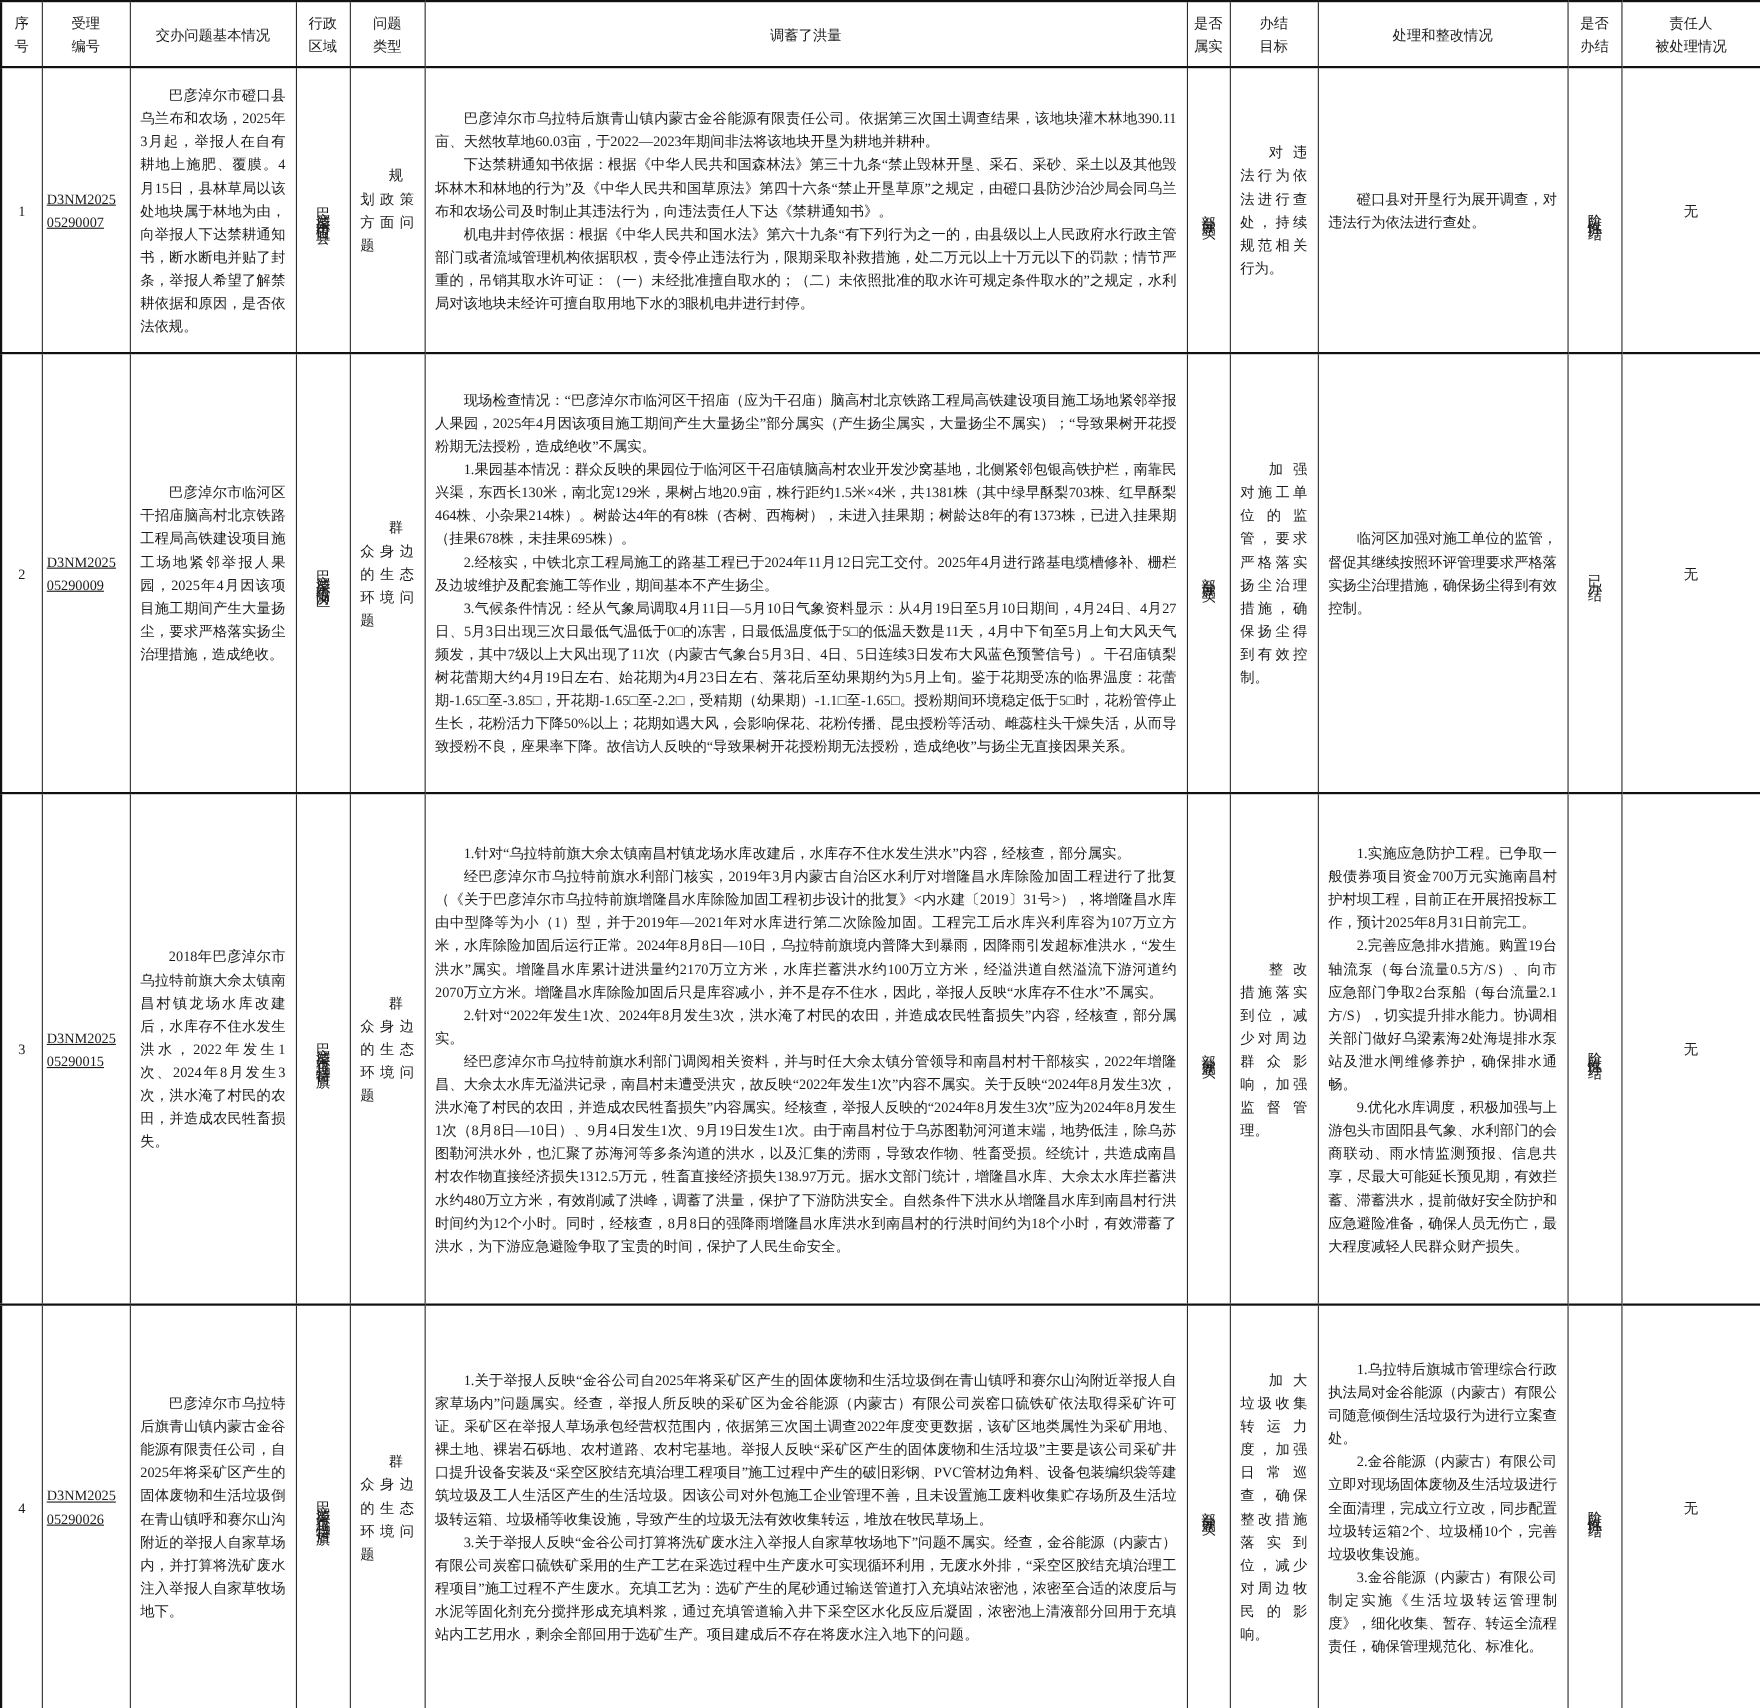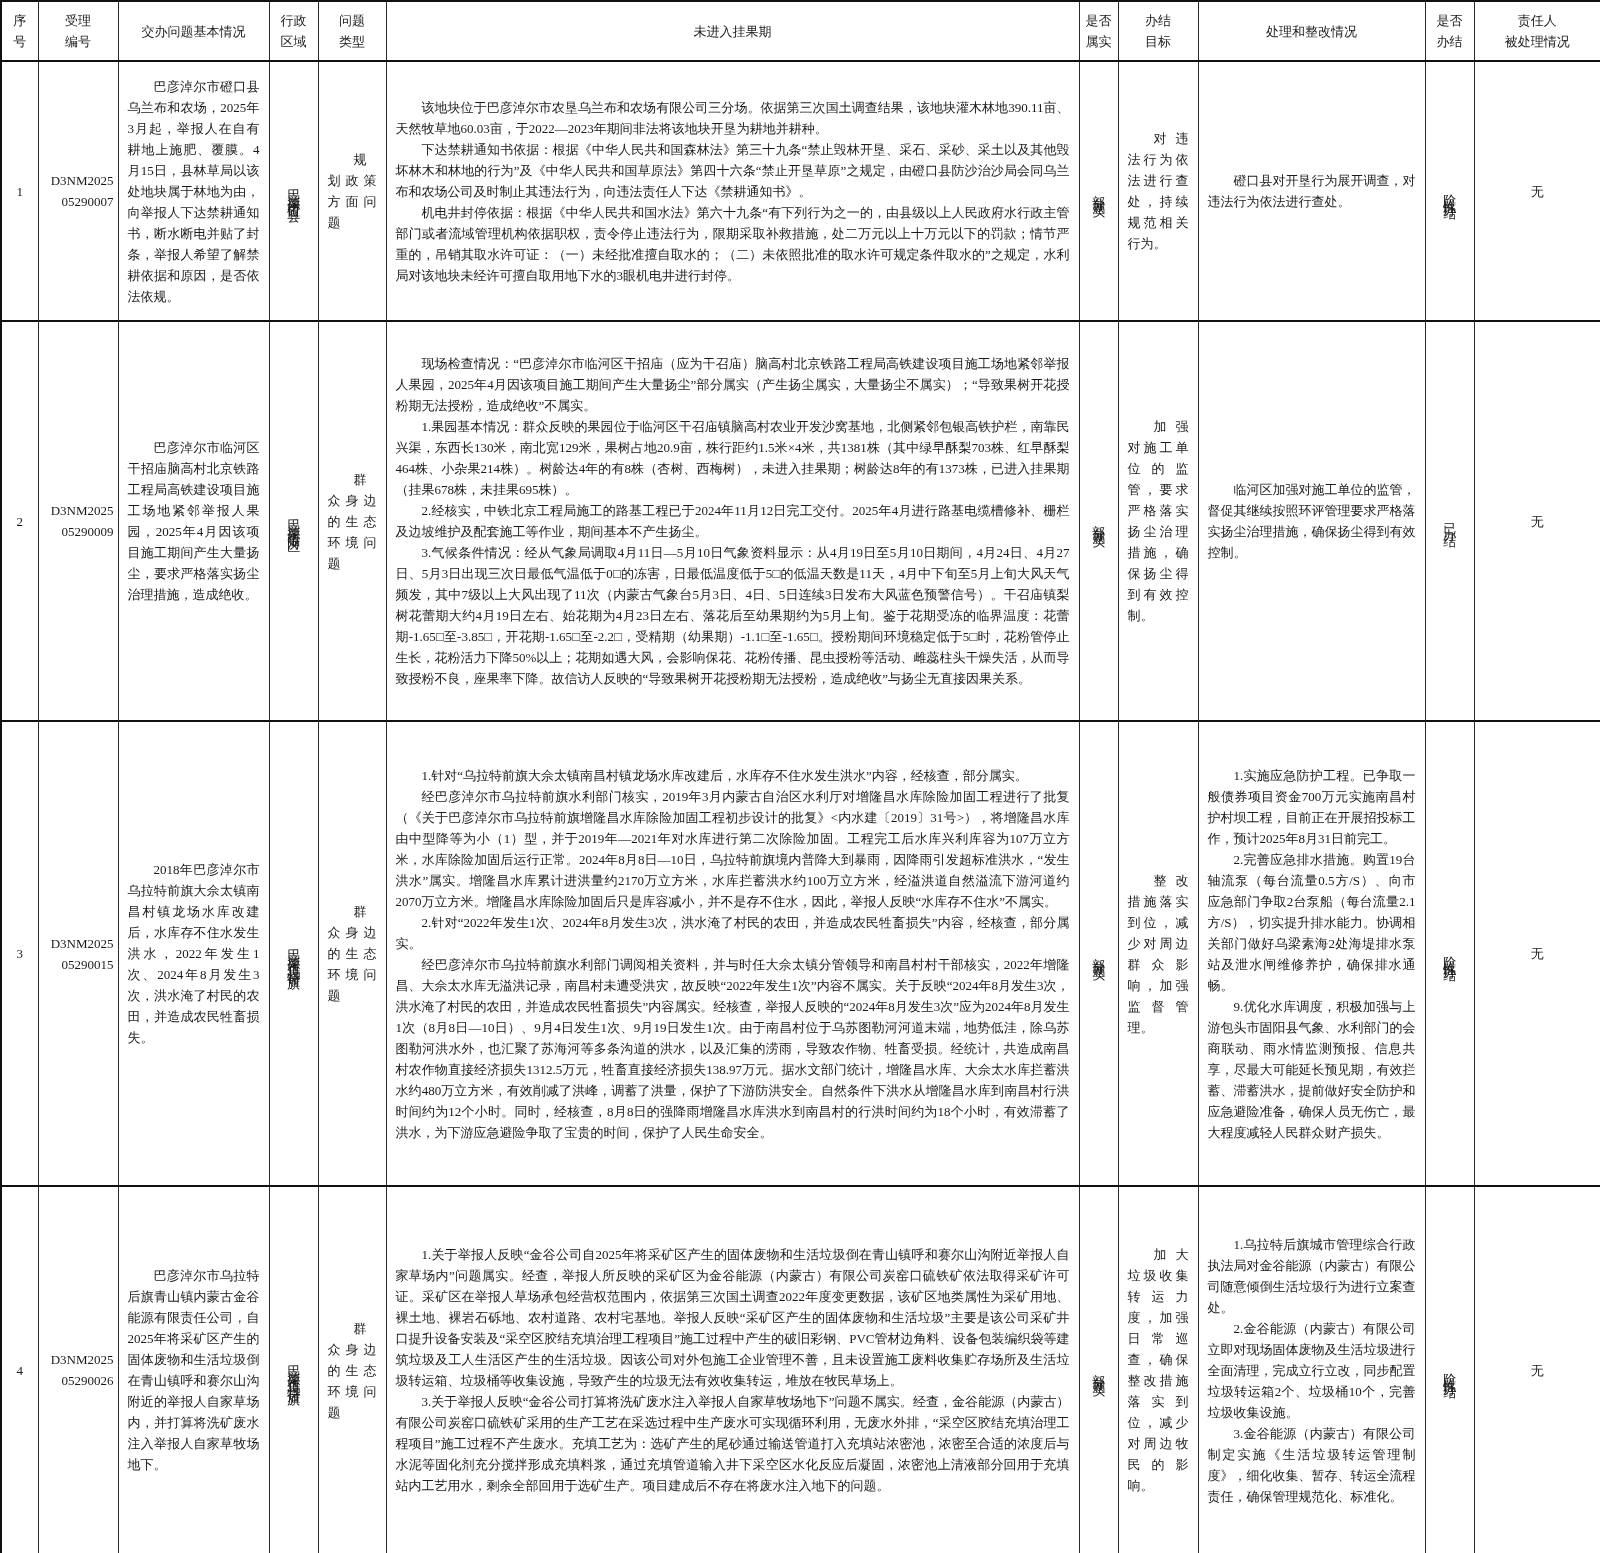--- a/index.html
+++ b/index.html
@@ -5,21 +5,21 @@
   html,body{margin:0;padding:0;background:#fff;}
   body{font-family:"Liberation Serif","DejaVu Serif",serif;color:#1a1a1a;}
   table{border-collapse:collapse;table-layout:fixed;width:1600px;background:#fff;
         border:2px solid #111;}
   th,td{border-left:1px solid #2a2a2a;border-right:1px solid #2a2a2a;
         border-top:2px solid #111;border-bottom:2px solid #111;
         vertical-align:middle;overflow:hidden;padding:2px 4px;
         font-size:13px;line-height:21px;font-weight:normal;}
   th{white-space:pre-line;text-align:center;padding:4px 2px;}
   .c-center{text-align:center;}
-  .c-center p{margin:0;text-indent:0;text-align:right;}
+  .c-center p{margin:0;text-indent:0;text-align:left;text-decoration:underline;}
   .pad-wide{padding:2px 9px;}
   .para,.paras p{margin:0;text-indent:2em;text-align:justify;text-justify:inter-character;}
   .vert{writing-mode:vertical-lr;text-orientation:upright;margin:0 auto;
         letter-spacing:3px;line-height:1.2;}
   .vert2{letter-spacing:6px;}
 </style>
 </head>
 <body>
 
 <table>
@@ -41,21 +41,21 @@
     <tr style="height:60px">
       <th>序
 号</th>
       <th>受理
 编号</th>
       <th>交办问题基本情况</th>
       <th>行政
 区域</th>
       <th>问题
 类型</th>
-      <th>未进入挂果期</th>
+      <th>调蓄了洪量</th>
       <th>是否
 属实</th>
       <th>办结
 目标</th>
       <th>处理和整改情况</th>
       <th>是否
 办结</th>
       <th>责任人
 被处理情况</th>
     </tr>
@@ -74,21 +74,21 @@
           <div class="para">巴彦淖尔市磴口县乌兰布和农场，2025年3月起，举报人在自有耕地上施肥、覆膜。4月15日，县林草局以该处地块属于林地为由，向举报人下达禁耕通知书，断水断电并贴了封条，举报人希望了解禁耕依据和原因，是否依法依规。</div>
         </td>
       <td>
           <div class="vert">巴彦淖尔市磴口县</div>
         </td>
       <td class="pad-wide">
           <div class="para">规划政策方面问题</div>
         </td>
       <td class="pad-wide paras">
           <div class="paras">
-            <p>该地块位于巴彦淖尔市农垦乌兰布和农场有限公司三分场。依据第三次国土调查结果，该地块灌木林地390.11亩、天然牧草地60.03亩，于2022—2023年期间非法将该地块开垦为耕地并耕种。</p>
+            <p>巴彦淖尔市乌拉特后旗青山镇内蒙古金谷能源有限责任公司。依据第三次国土调查结果，该地块灌木林地390.11亩、天然牧草地60.03亩，于2022—2023年期间非法将该地块开垦为耕地并耕种。</p>
             <p>下达禁耕通知书依据：根据《中华人民共和国森林法》第三十九条“禁止毁林开垦、采石、采砂、采土以及其他毁坏林木和林地的行为”及《中华人民共和国草原法》第四十六条“禁止开垦草原”之规定，由磴口县防沙治沙局会同乌兰布和农场公司及时制止其违法行为，向违法责任人下达《禁耕通知书》。</p>
             <p>机电井封停依据：根据《中华人民共和国水法》第六十九条“有下列行为之一的，由县级以上人民政府水行政主管部门或者流域管理机构依据职权，责令停止违法行为，限期采取补救措施，处二万元以上十万元以下的罚款；情节严重的，吊销其取水许可证：（一）未经批准擅自取水的；（二）未依照批准的取水许可规定条件取水的”之规定，水利局对该地块未经许可擅自取用地下水的3眼机电井进行封停。</p>
           </div>
         </td>
       <td>
           <div class="vert">部分属实</div>
         </td>
       <td class="pad-wide">
           <div class="para">对违法行为依法进行查处，持续规范相关行为。</div>
         </td>

